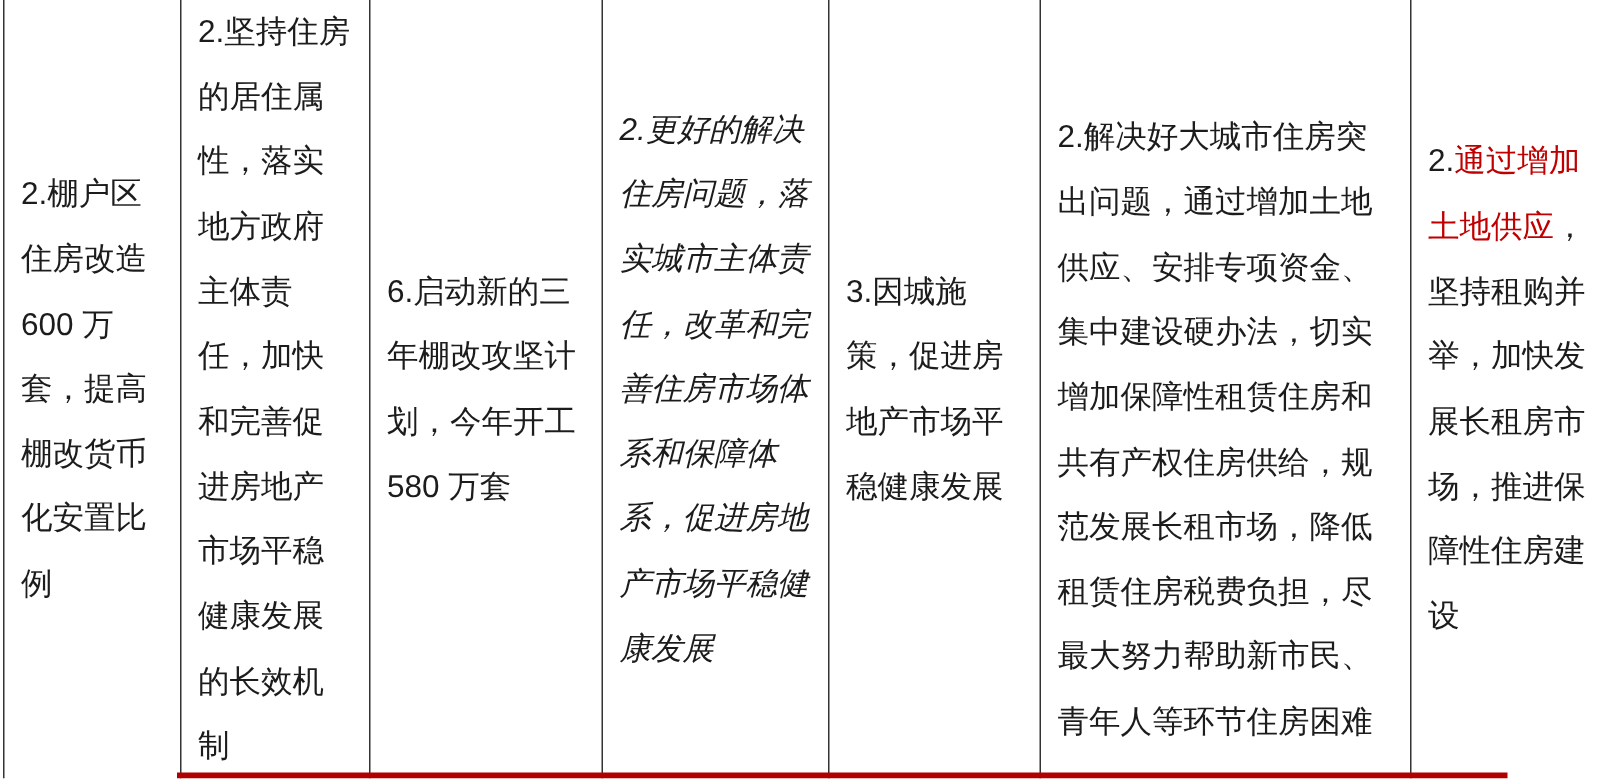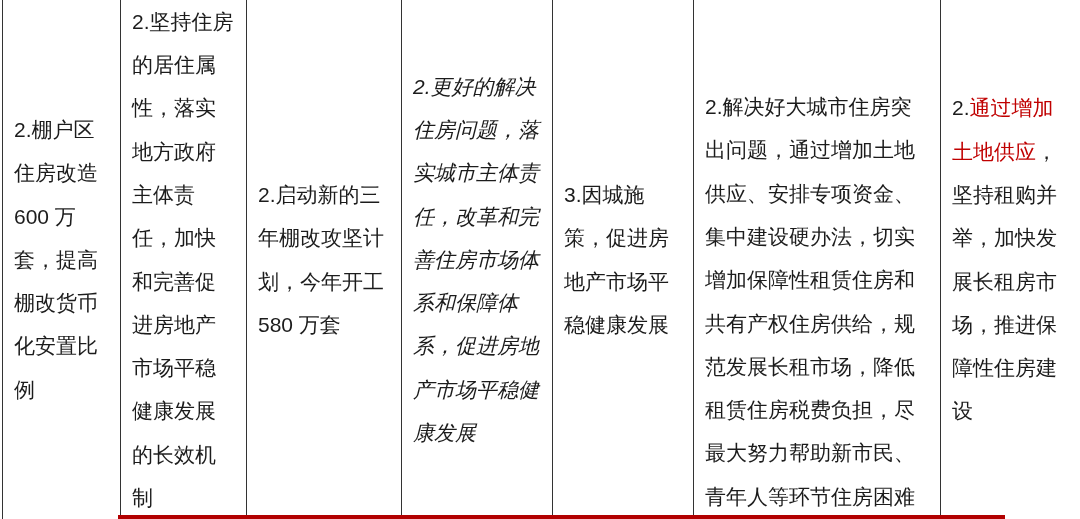--- a/index.html
+++ b/index.html
@@ -16,21 +16,21 @@
     display:flex;
     color:#1c1c1c;
     font-size:21px;
     line-height:43.3px;
   }
   .cell{
     box-sizing:border-box;
     border-left:1.5px solid #333333;
     display:flex;
     align-items:center;
-    padding:1px 11px;
+    padding:16px 11px;
     overflow:hidden;
   }
   .cell:last-child{border-right:1.5px solid #333333;}
   .c1{width:118px;}
   .c2{width:126px;}
   .c3{width:155px;}
   .c4{width:151px;font-style:italic;}
   .c5{width:141px;}
   .c6{width:247px;align-items:flex-end;}
   .c7{width:136px;}
@@ -52,21 +52,21 @@
 
   <div class="cell c1">
     <div class="cell-text">2.棚户区住房改造 600 万套，提高棚改货币化安置比例</div>
   </div>
 
   <div class="cell c2">
     <div class="cell-text">2.坚持住房的居住属性，落实地方政府主体责任，加快和完善促进房地产市场平稳健康发展的长效机制</div>
   </div>
 
   <div class="cell c3">
-    <div class="cell-text">2.启动新的三年棚改攻坚计划，今年开工 580 万套</div>
+    <div class="cell-text">6.启动新的三年棚改攻坚计划，今年开工 580 万套</div>
   </div>
 
   <div class="cell c4">
     <div class="cell-text">2.更好的解决住房问题，落实城市主体责任，改革和完善住房市场体系和保障体系，促进房地产市场平稳健康发展</div>
   </div>
 
   <div class="cell c5">
     <div class="cell-text">3.因城施策，促进房地产市场平稳健康发展</div>
   </div>
 

